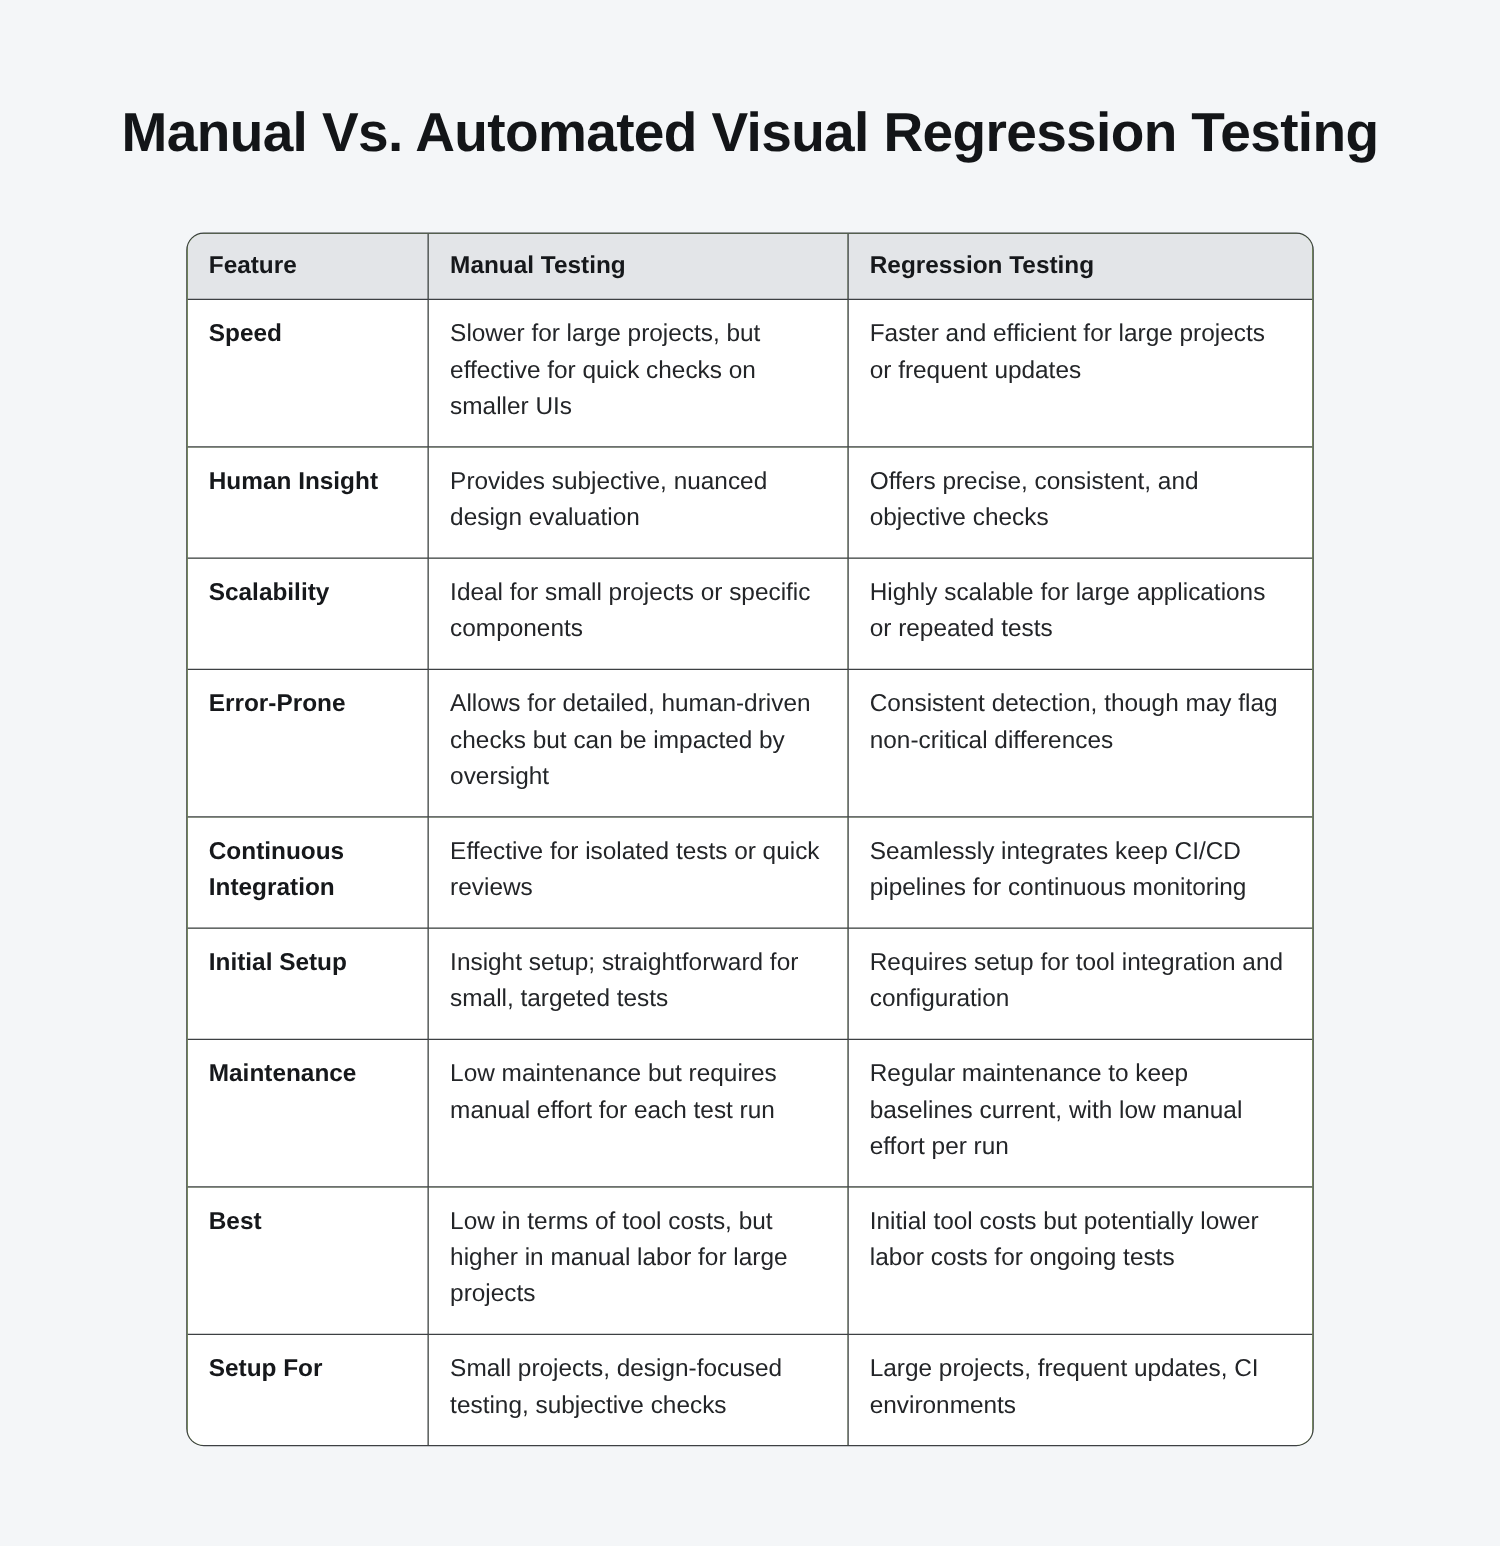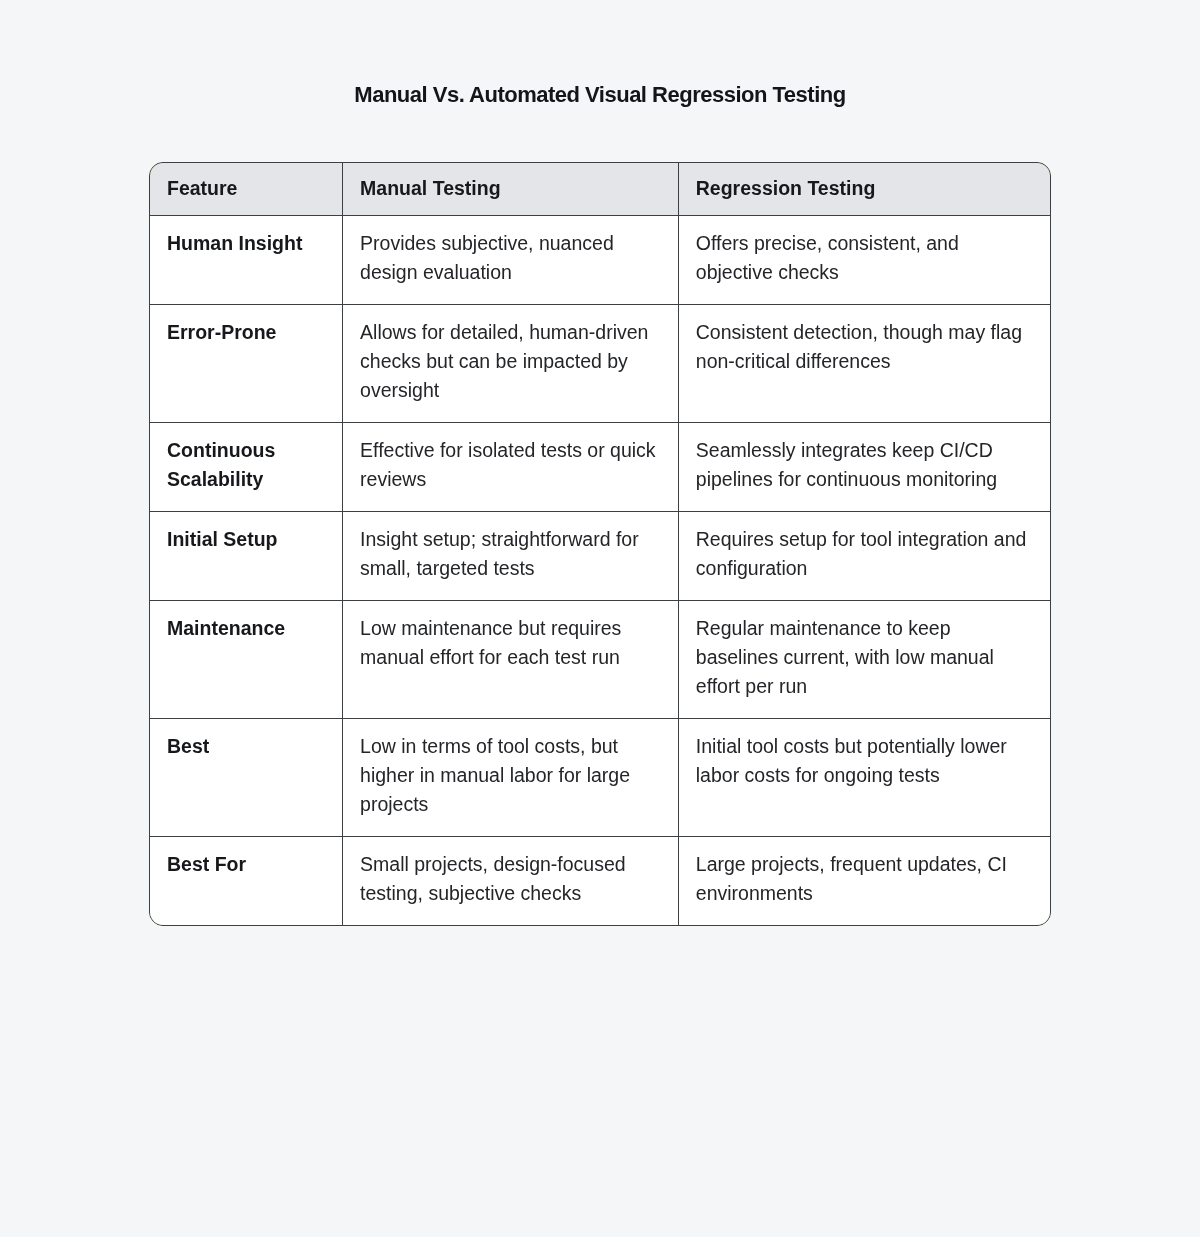--- a/index.html
+++ b/index.html
@@ -13,21 +13,21 @@
   }
 
   .page {
     width: 1200px;
     min-height: 1237px;
     padding-top: 82px;
   }
 
   h1.page-title {
     text-align: center;
-    font-size: 22px;
+    font-size: 44px;
     font-weight: 700;
     letter-spacing: -0.5px;
     color: #131518;
   }
 
   .table-wrap {
     width: 902px;
     margin: 54px auto 0 auto;
     border: 1.5px solid #3d4043;
     border-radius: 14px;
@@ -95,51 +95,61 @@
       </colgroup>
       <thead>
         <tr>
           <th>Feature</th>
           <th>Manual Testing</th>
           <th>Regression Testing</th>
         </tr>
       </thead>
       <tbody>
         <tr>
+          <td class="cell-feature">Speed</td>
+          <td>Slower for large projects, but effective for quick checks on smaller UIs</td>
+          <td>Faster and efficient for large projects or frequent updates</td>
+        </tr>
+        <tr>
           <td class="cell-feature">Human Insight</td>
           <td>Provides subjective, nuanced design evaluation</td>
           <td>Offers precise, consistent, and objective checks</td>
+        </tr>
+        <tr>
+          <td class="cell-feature">Scalability</td>
+          <td>Ideal for small projects or specific components</td>
+          <td>Highly scalable for large applications or repeated tests</td>
         </tr>
         <tr>
           <td class="cell-feature">Error-Prone</td>
           <td>Allows for detailed, human-driven checks but can be impacted by oversight</td>
           <td>Consistent detection, though may flag non-critical differences</td>
         </tr>
         <tr>
-          <td class="cell-feature">Continuous Scalability</td>
+          <td class="cell-feature">Continuous Integration</td>
           <td>Effective for isolated tests or quick reviews</td>
           <td>Seamlessly integrates keep CI/CD pipelines for continuous monitoring</td>
         </tr>
         <tr>
           <td class="cell-feature">Initial Setup</td>
           <td>Insight setup; straightforward for small, targeted tests</td>
           <td>Requires setup for tool integration and configuration</td>
         </tr>
         <tr>
           <td class="cell-feature">Maintenance</td>
           <td>Low maintenance but requires manual effort for each test run</td>
           <td>Regular maintenance to keep baselines current, with low manual effort per run</td>
         </tr>
         <tr>
           <td class="cell-feature">Best</td>
           <td>Low in terms of tool costs, but higher in manual labor for large projects</td>
           <td>Initial tool costs but potentially lower labor costs for ongoing tests</td>
         </tr>
         <tr>
-          <td class="cell-feature">Best For</td>
+          <td class="cell-feature">Setup For</td>
           <td>Small projects, design-focused testing, subjective checks</td>
           <td>Large projects, frequent updates, CI environments</td>
         </tr>
       </tbody>
     </table>
   </div>
 
 </div>
 
 </body></html>

